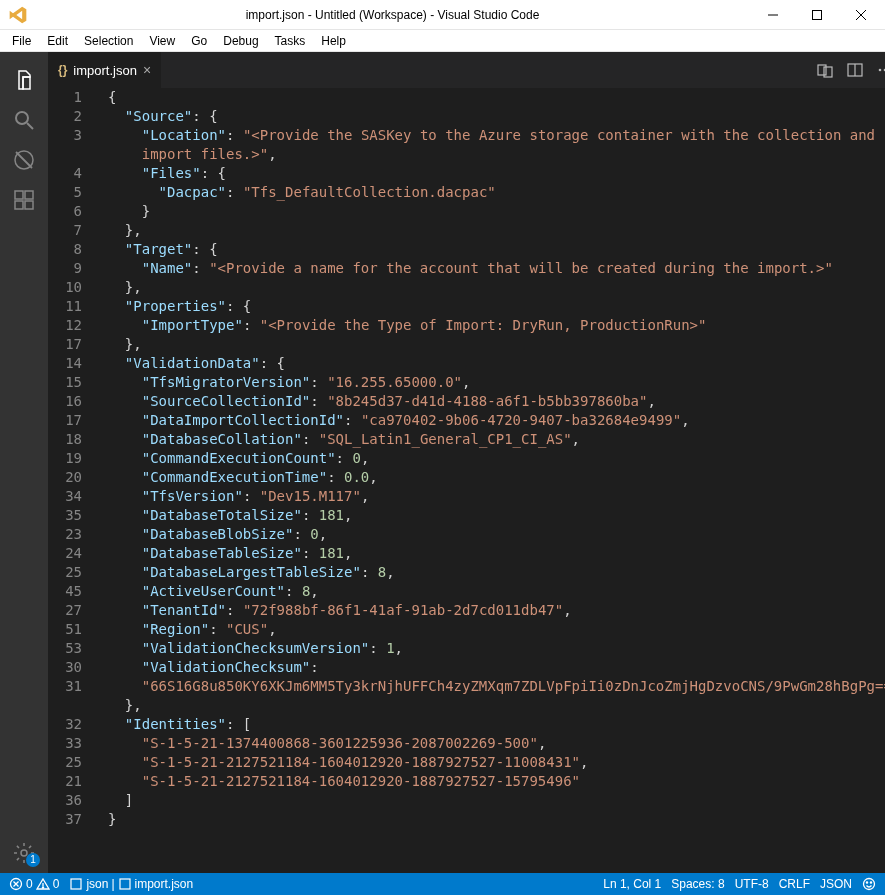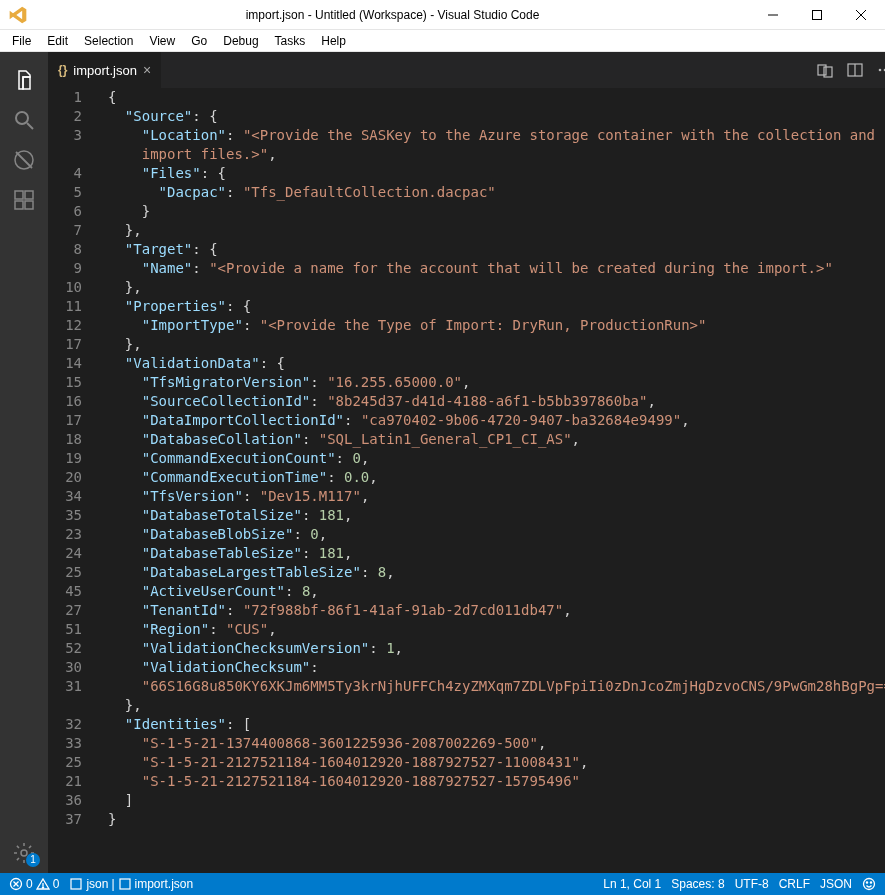--- a/index.html
+++ b/index.html
@@ -172,21 +172,21 @@
           <div>19</div>
           <div>20</div>
           <div>34</div>
           <div>35</div>
           <div>23</div>
           <div>24</div>
           <div>25</div>
           <div>45</div>
           <div>27</div>
           <div>51</div>
-          <div>52</div>
+          <div>53</div>
           <div>30</div>
           <div>31</div>
           <div>&nbsp;</div>
           <div>32</div>
           <div>33</div>
           <div>25</div>
           <div>21</div>
           <div>36</div>
           <div>37</div>
         </div>

